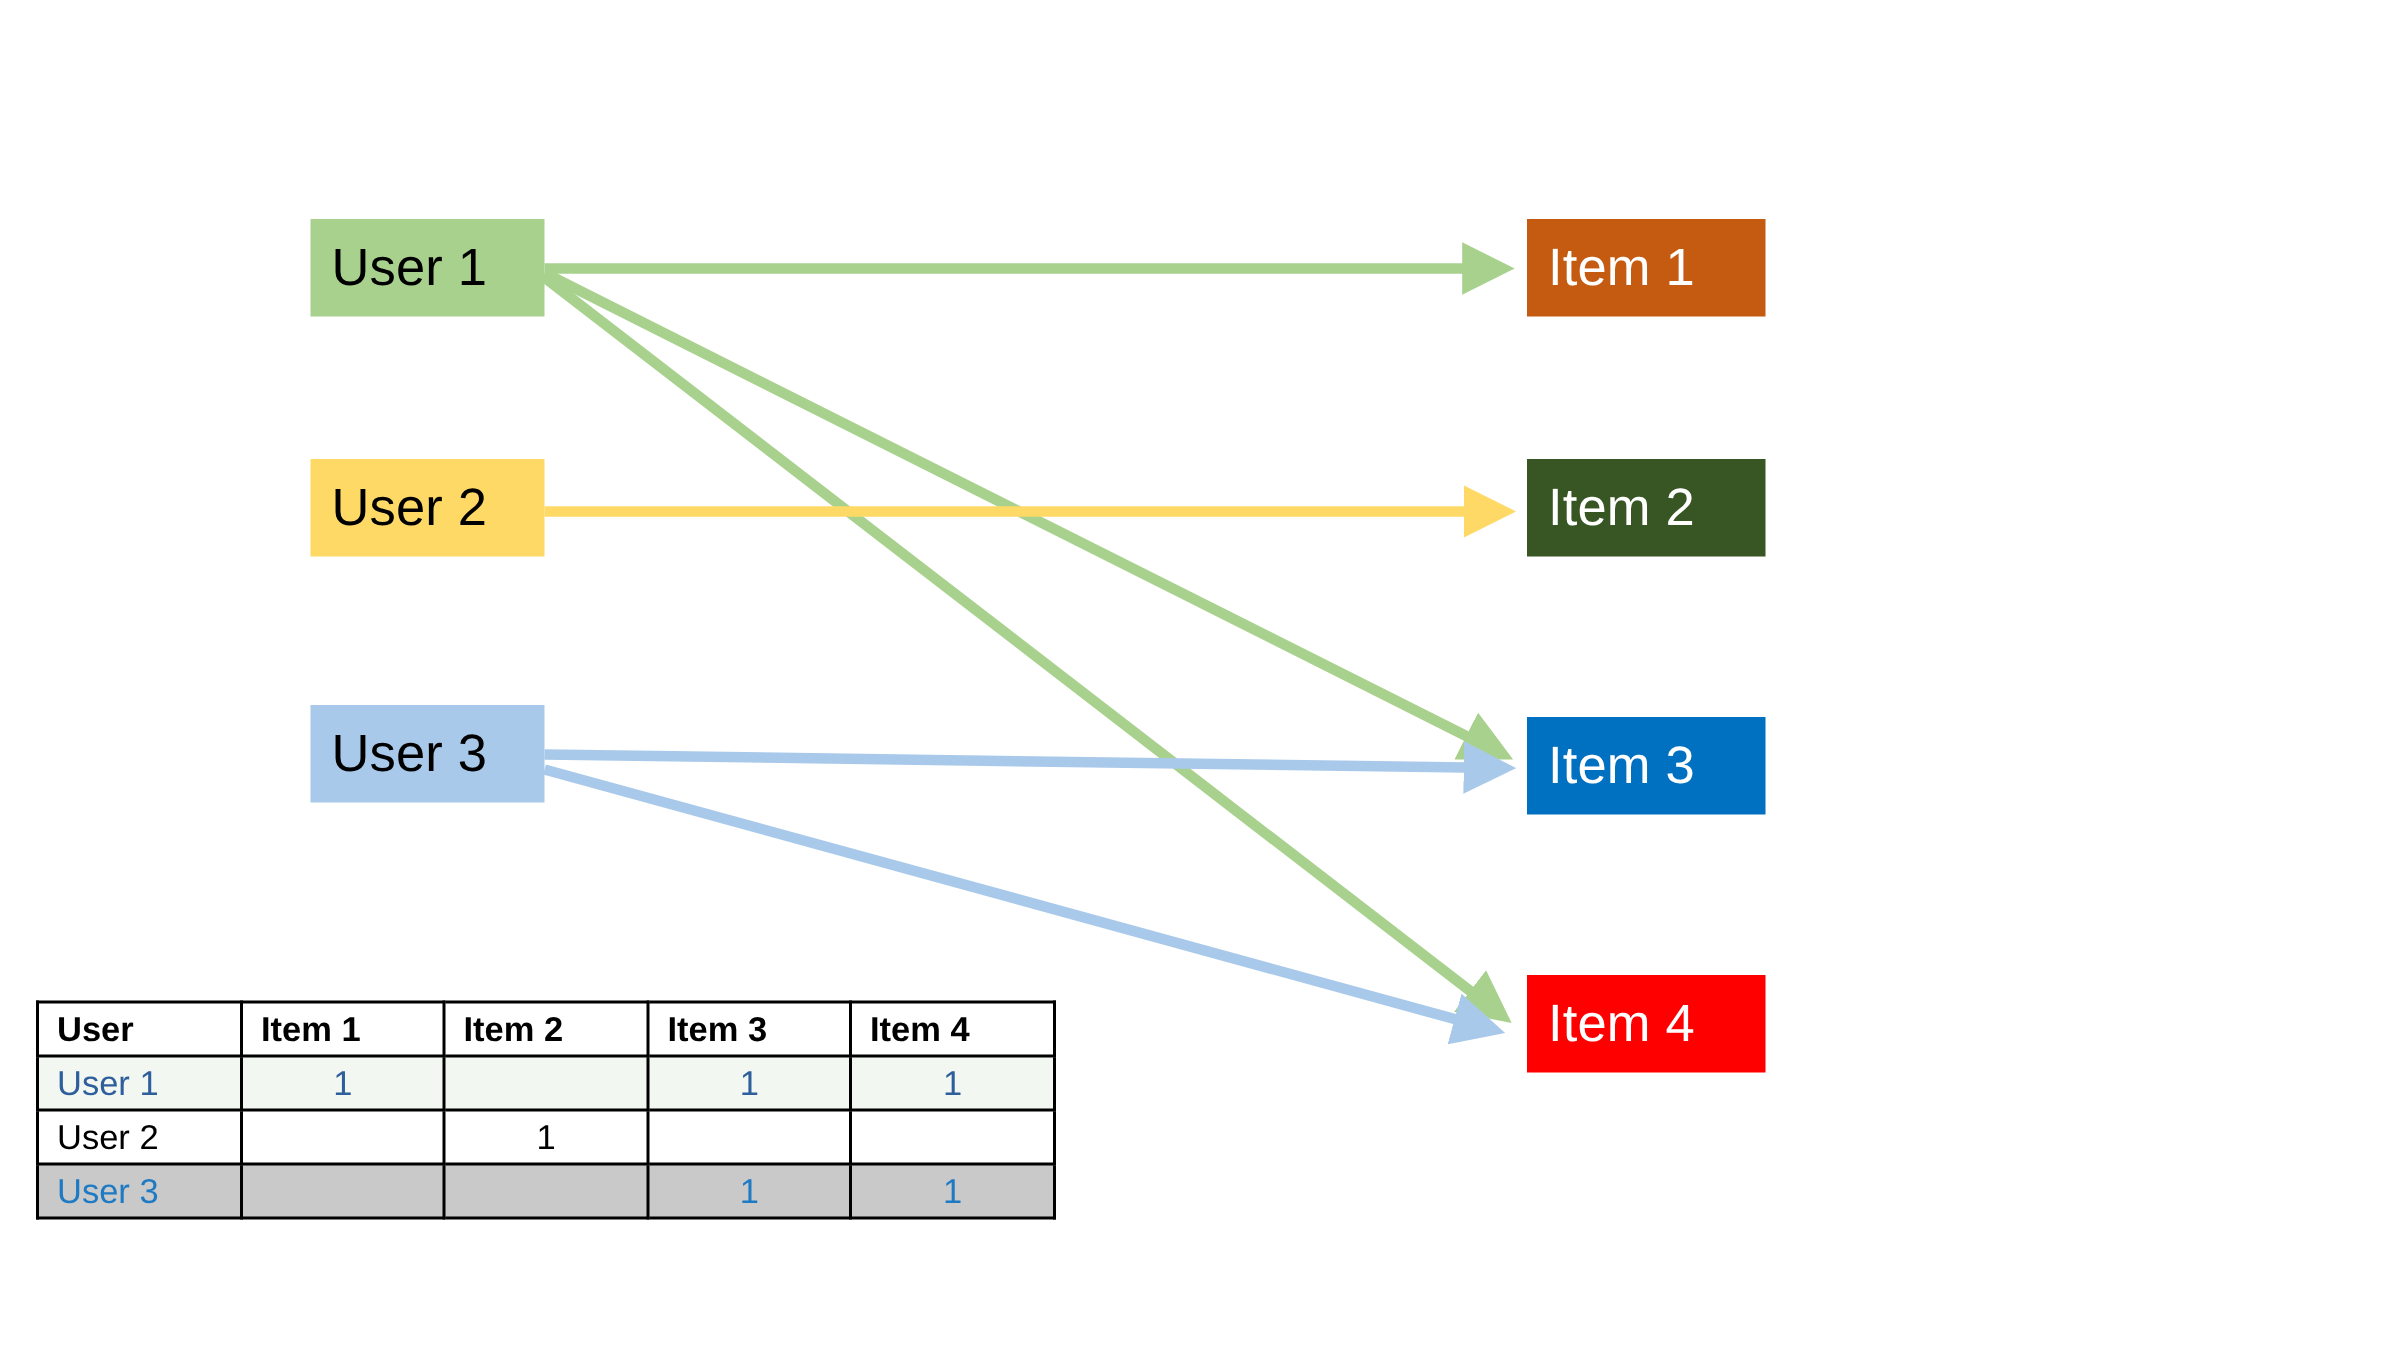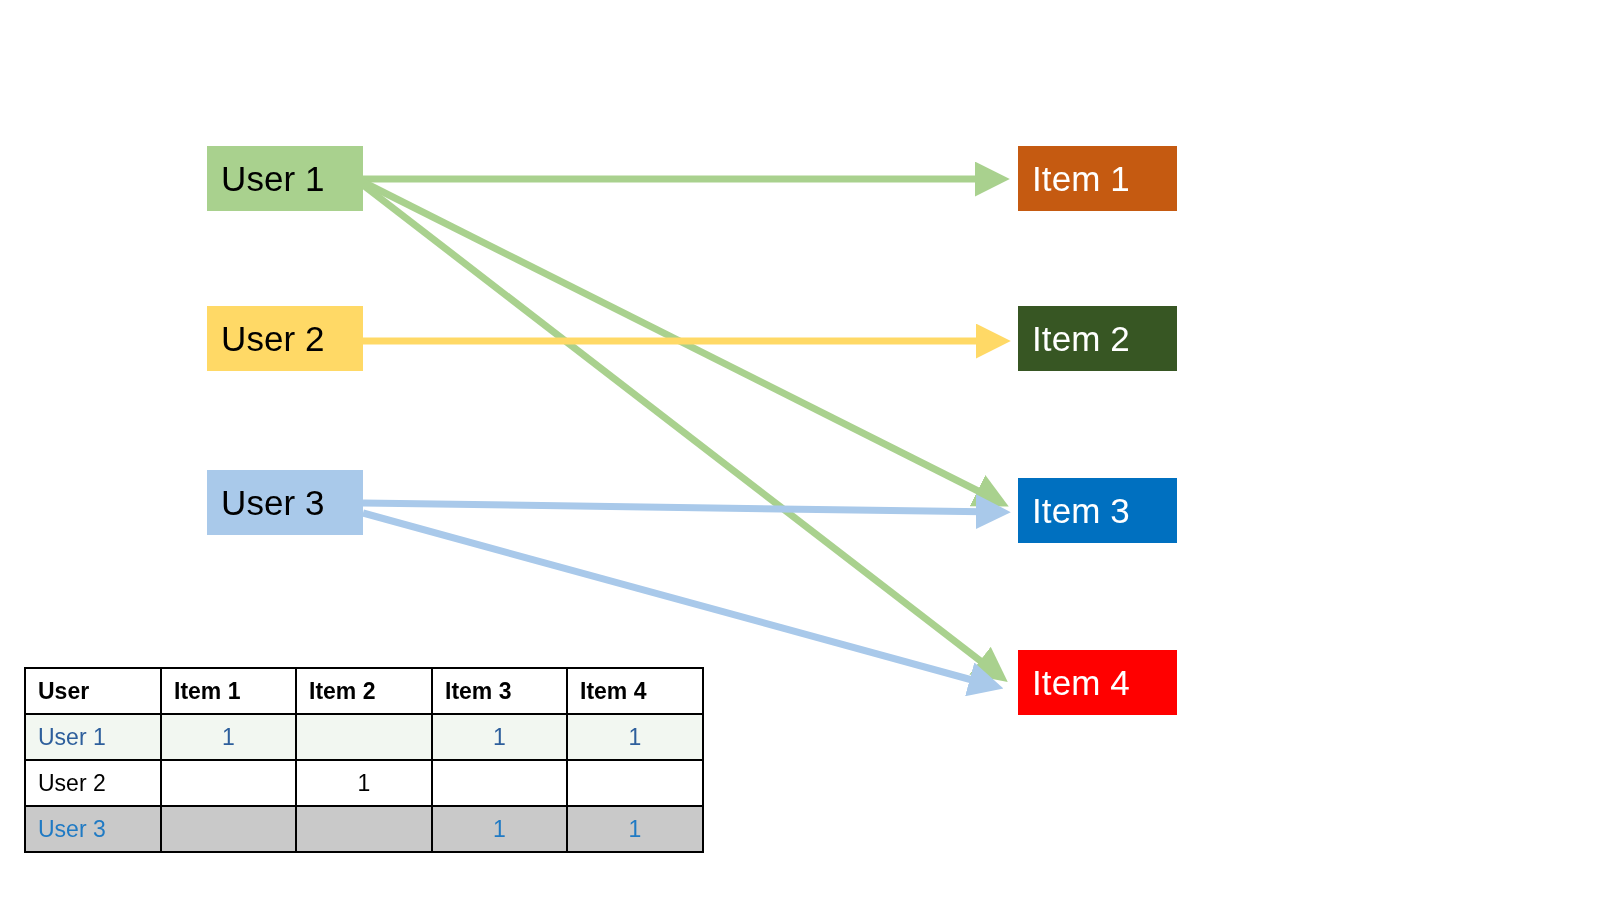--- a/index.html
+++ b/index.html
@@ -55,21 +55,21 @@
     top: 667px;
     width: 678px;
     border-collapse: collapse;
     table-layout: fixed;
     z-index: 6;
     background: #ffffff;
   }
   #matrix-table th,
   #matrix-table td {
     border: 2px solid #000000;
-    height: 46px;
+    height: 36px;
     box-sizing: border-box;
     font-size: 23px;
     padding: 0 12px;
     line-height: 1;
   }
   #matrix-table th {
     text-align: left;
     font-weight: bold;
     color: #000000;
     background: #ffffff;

